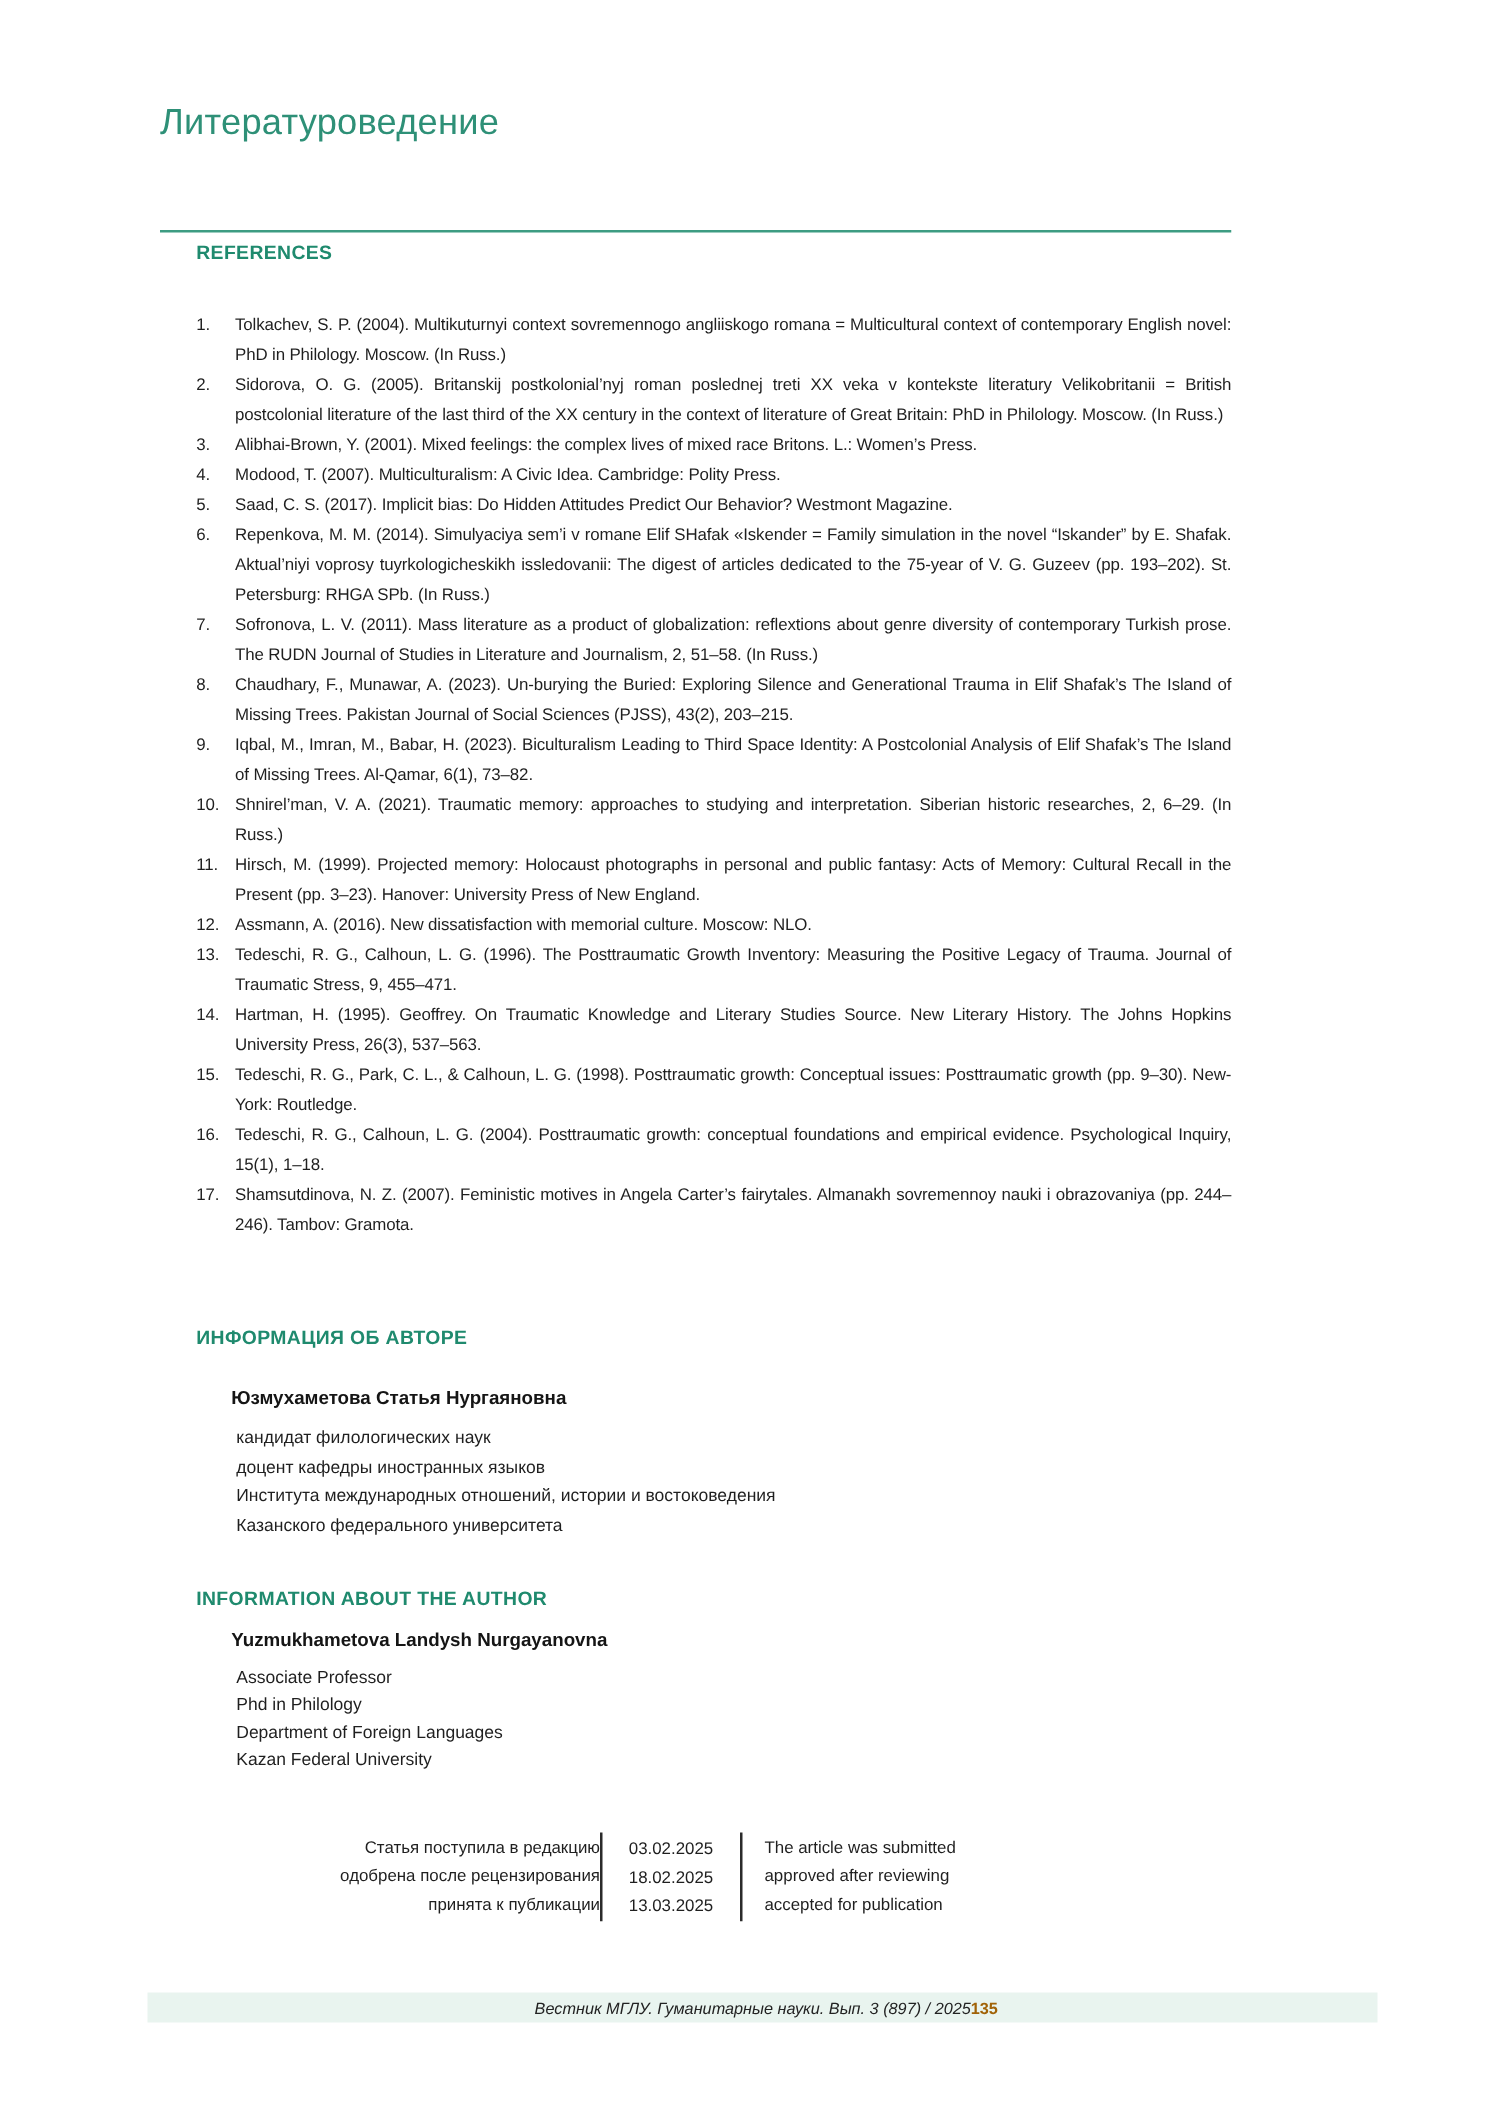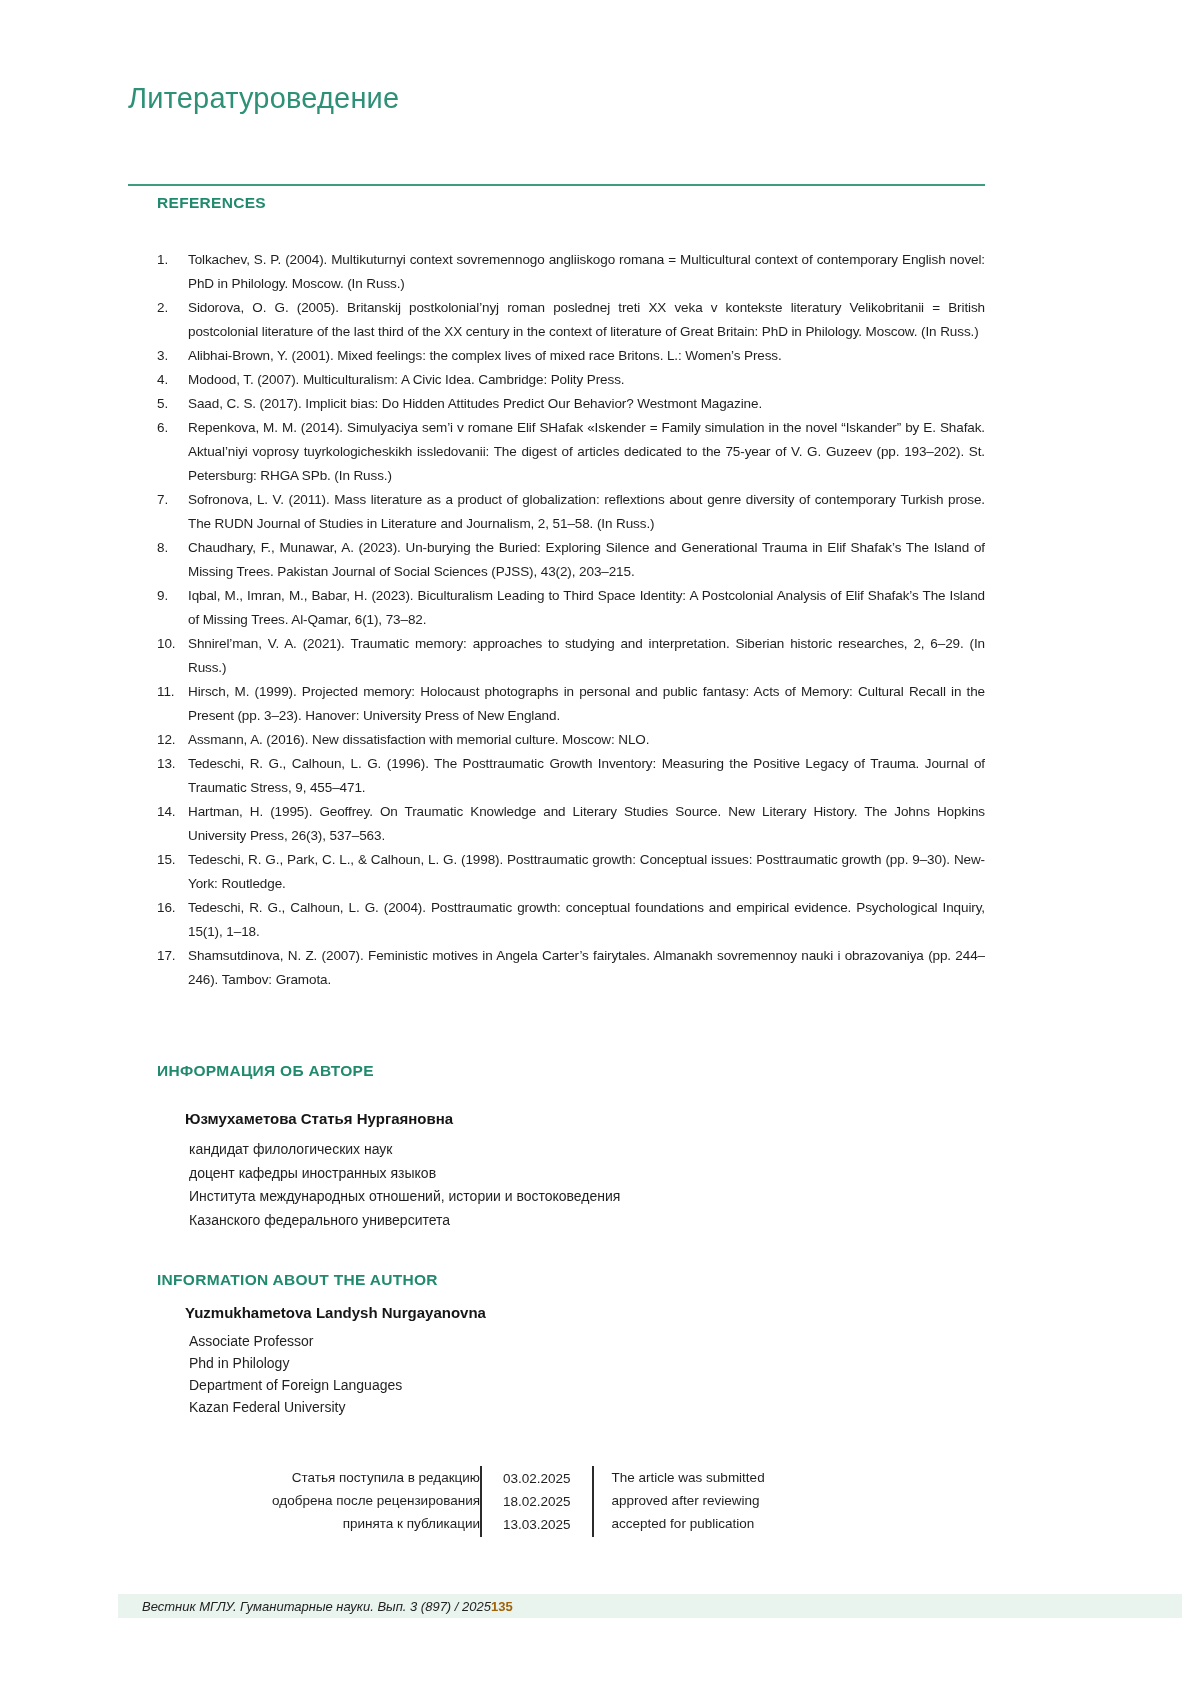--- a/index.html
+++ b/index.html
@@ -36,23 +36,23 @@
   .author-name-en{top:1304px;}
   .author-lines-en{top:1330px;line-height:22px;}
 
   .dates{position:absolute;left:128px;top:1466px;display:flex;align-items:stretch;
     font-size:13.5px;line-height:23px;}
   .dates-ru{width:352px;text-align:right;}
   .dates-mid{border-left:2px solid #2b2b2b;border-right:2px solid #2b2b2b;
     padding:1px 21px;text-align:center;}
   .dates-en{padding-left:18px;}
 
-  .footer-bar{position:absolute;left:118px;top:1594px;width:1064px;height:24px;
+  .footer-bar{position:absolute;left:118px;top:1594px;width:984px;height:24px;
     background:var(--footer_bg);display:flex;align-items:center;
-    justify-content:flex-start;padding:0 18px 0 24px;font-size:13px;}
+    justify-content:center;padding:0 18px 0 24px;font-size:13px;}
   .journal{font-style:italic;color:#222222;}
   .pagenum{font-weight:600;font-style:normal;color:#a16207;}
 </style>
 </head>
 <body>
 
 <div class="page">
 
   <h1 class="doc-title">Литературоведение</h1>
   <div class="rule"></div>

